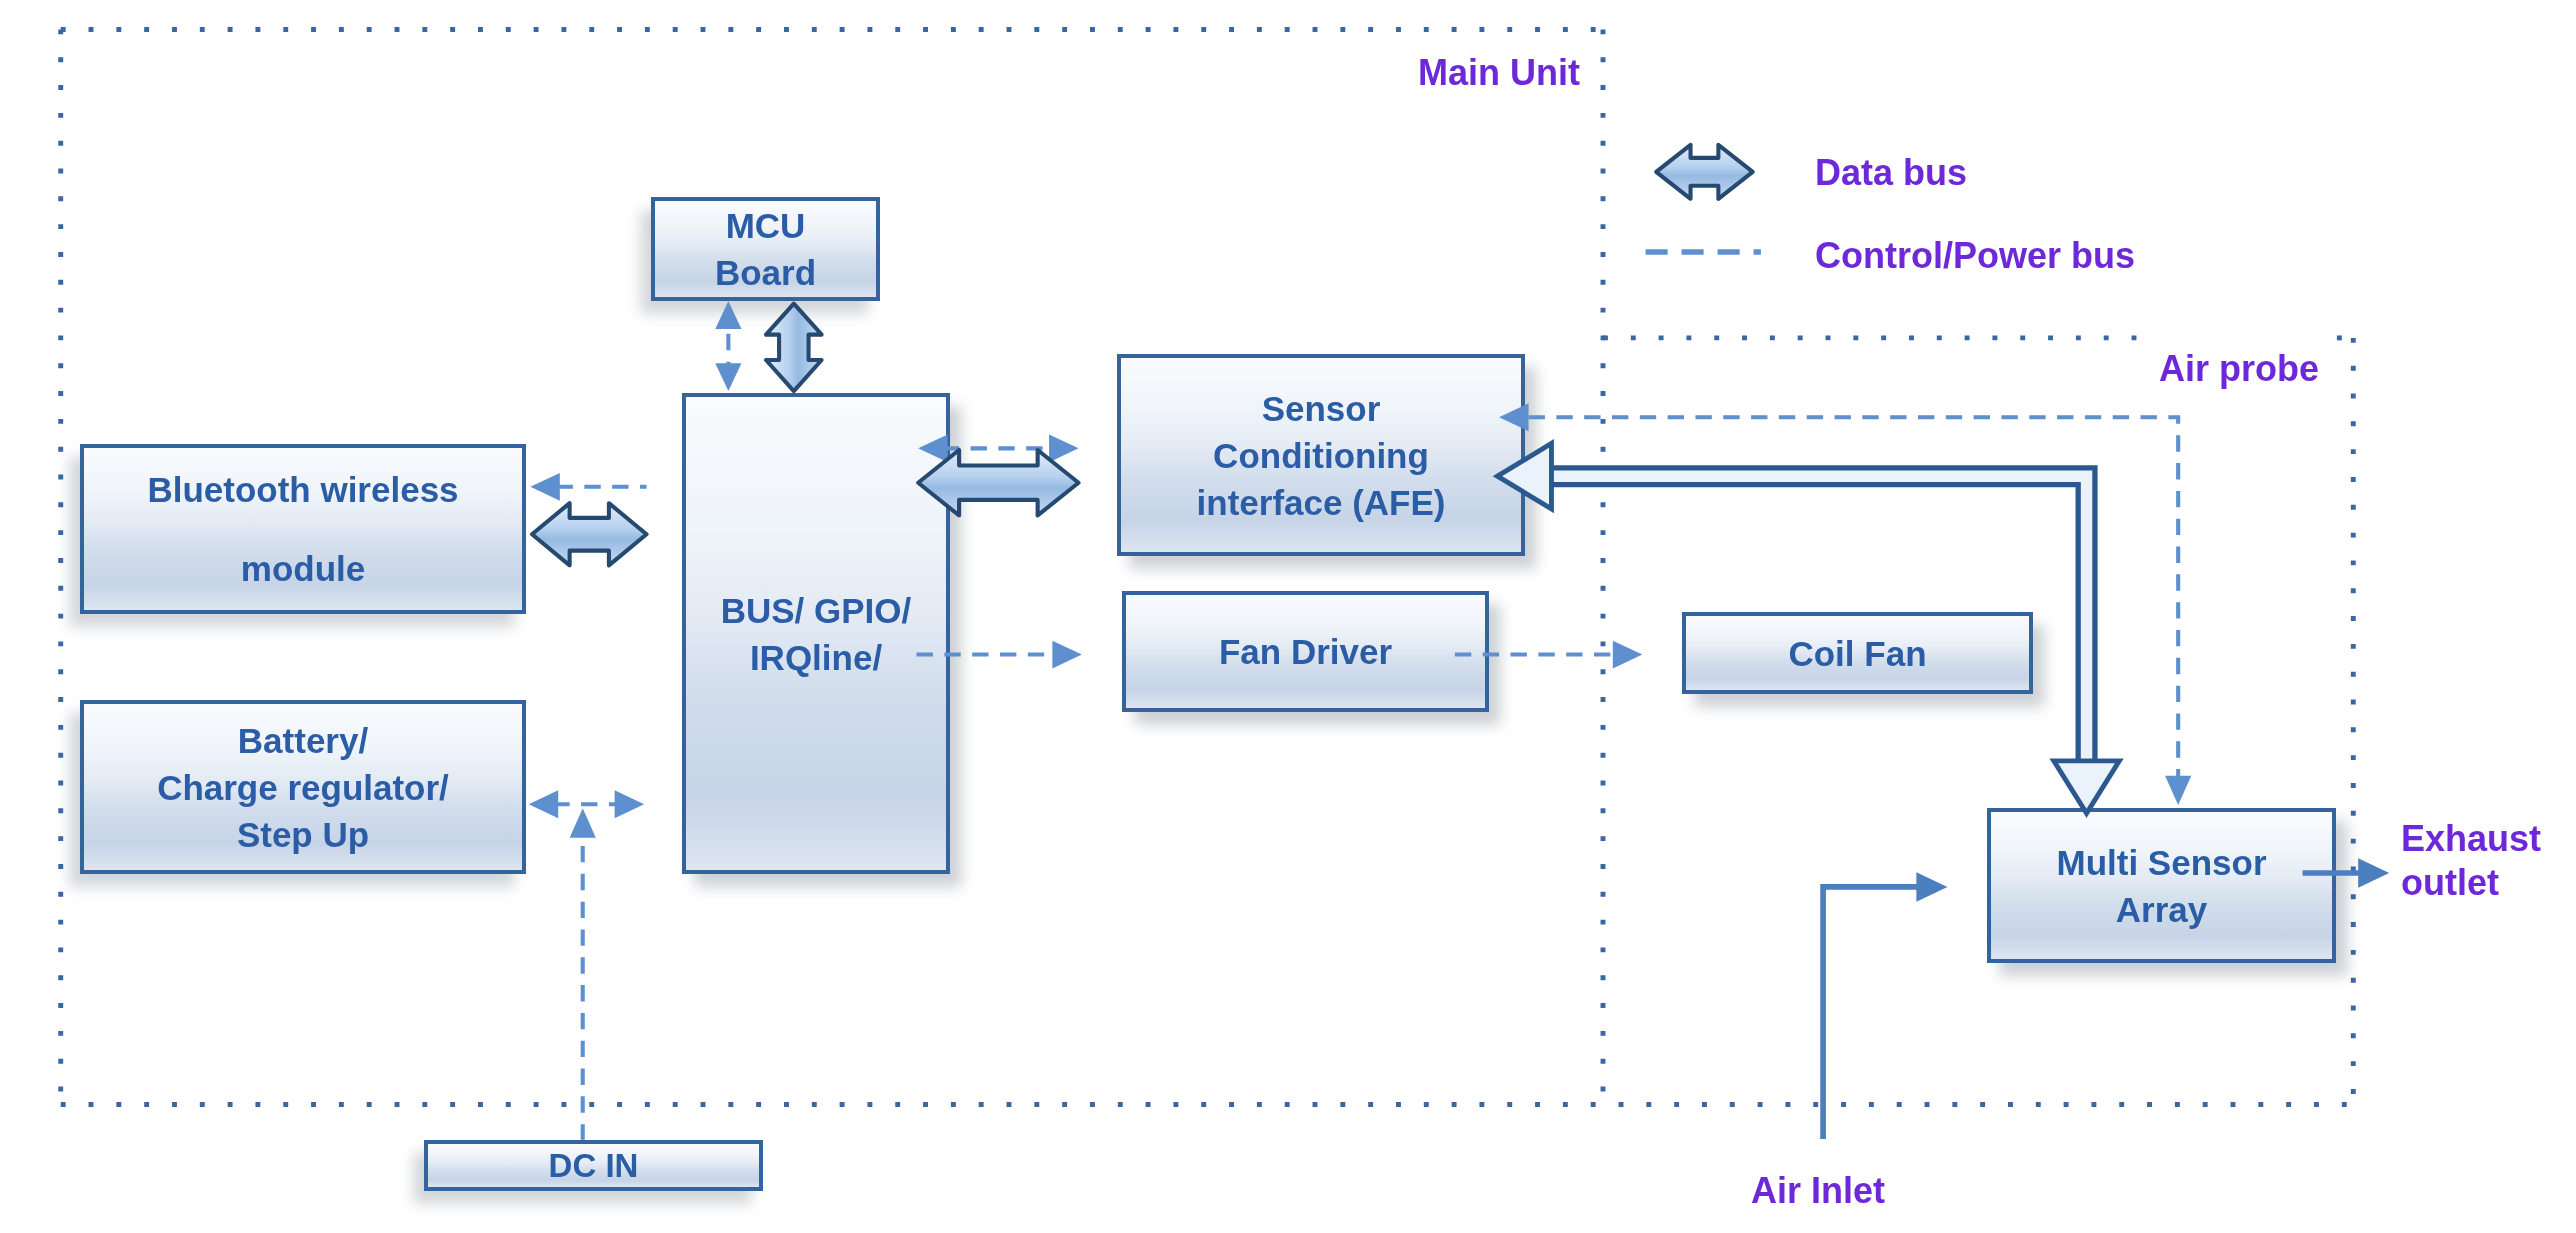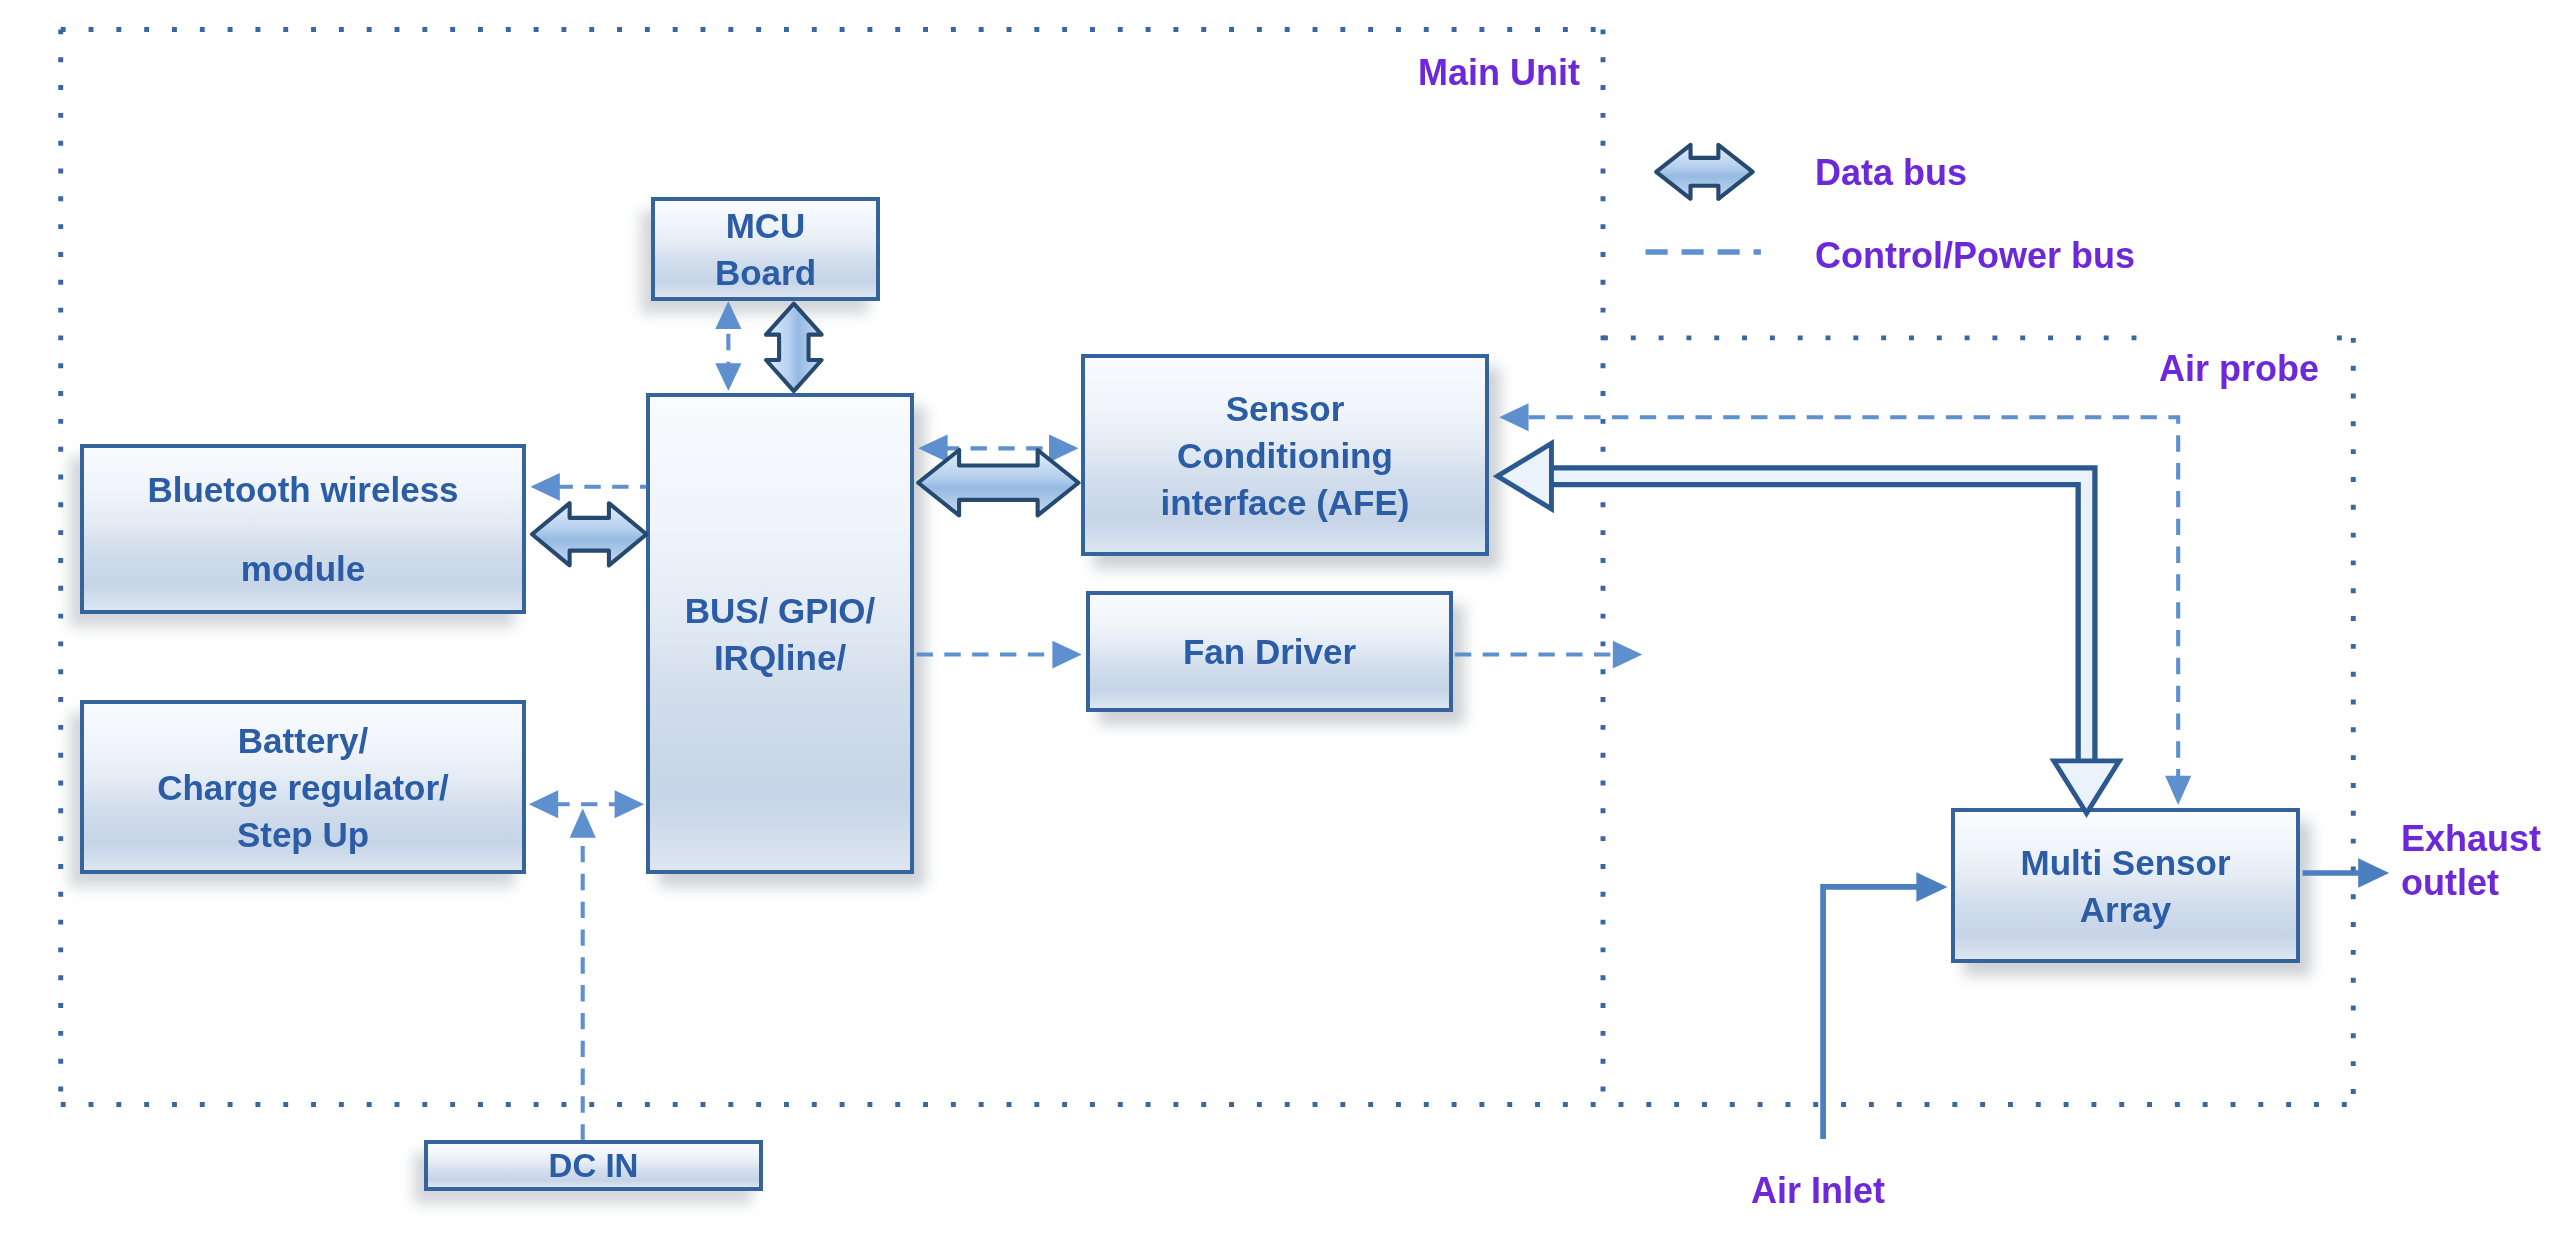--- a/index.html
+++ b/index.html
@@ -12,21 +12,21 @@
          pointer-events:none;z-index:3;}
 
   
   .block{position:absolute;box-sizing:border-box;z-index:2;
          border:4.1px solid #35639c;
          background:linear-gradient(180deg,#f9fbfe 0%,#eff4f9 28%,#e4ebf4 45%,
                     #d2deec 62%,#c6d4e7 84%,#dde6f1 100%);
          display:flex;flex-direction:column;align-items:center;justify-content:center;
          color:#2b5ca6;font-weight:bold;font-size:35px;line-height:47px;
          text-align:left;}
-  .shadow-r{box-shadow:11.5px 13px 13px rgba(145,152,162,0.45);}
+  .shadow-r{box-shadow:11.5px 13px 13px rgba(145,152,162,0.45);margin-left:36px;}
   .shadow-l{box-shadow:-11.5px 13px 13px rgba(145,152,162,0.40);}
 
   .b-mcu      {left:651px; top:197px;  width:229px;height:104px;}
   .b-bluetooth{left:80px;  top:444px;  width:446px;height:170px;gap:32px;}
   .b-battery  {left:80px;  top:700px;  width:446px;height:174px;}
   .b-bus      {left:646px; top:393px;  width:268px;height:481px;}
   .b-afe      {left:1081px;top:354px;  width:408px;height:202px;}
   .b-fan      {left:1086px;top:591px;  width:367px;height:121px;}
   .b-coil     {left:1646px;top:612px;  width:351px;height:82px;}
   .b-multi    {left:1951px;top:808px;  width:349px;height:155px;}
@@ -72,20 +72,23 @@
   <div class="block b-afe shadow-r">
     <span>Sensor</span>
     <span>Conditioning</span>
     <span>interface (AFE)</span>
   </div>
 
   <div class="block b-fan shadow-r">
     <span>Fan Driver</span>
   </div>
 
+  <div class="block b-coil shadow-r">
+    <span>Coil Fan</span>
+  </div>
 
   <div class="block b-multi shadow-r">
     <span>Multi Sensor</span>
     <span>Array</span>
   </div>
 
   <div class="block b-dcin shadow-l">
     <span>DC IN</span>
   </div>
 

